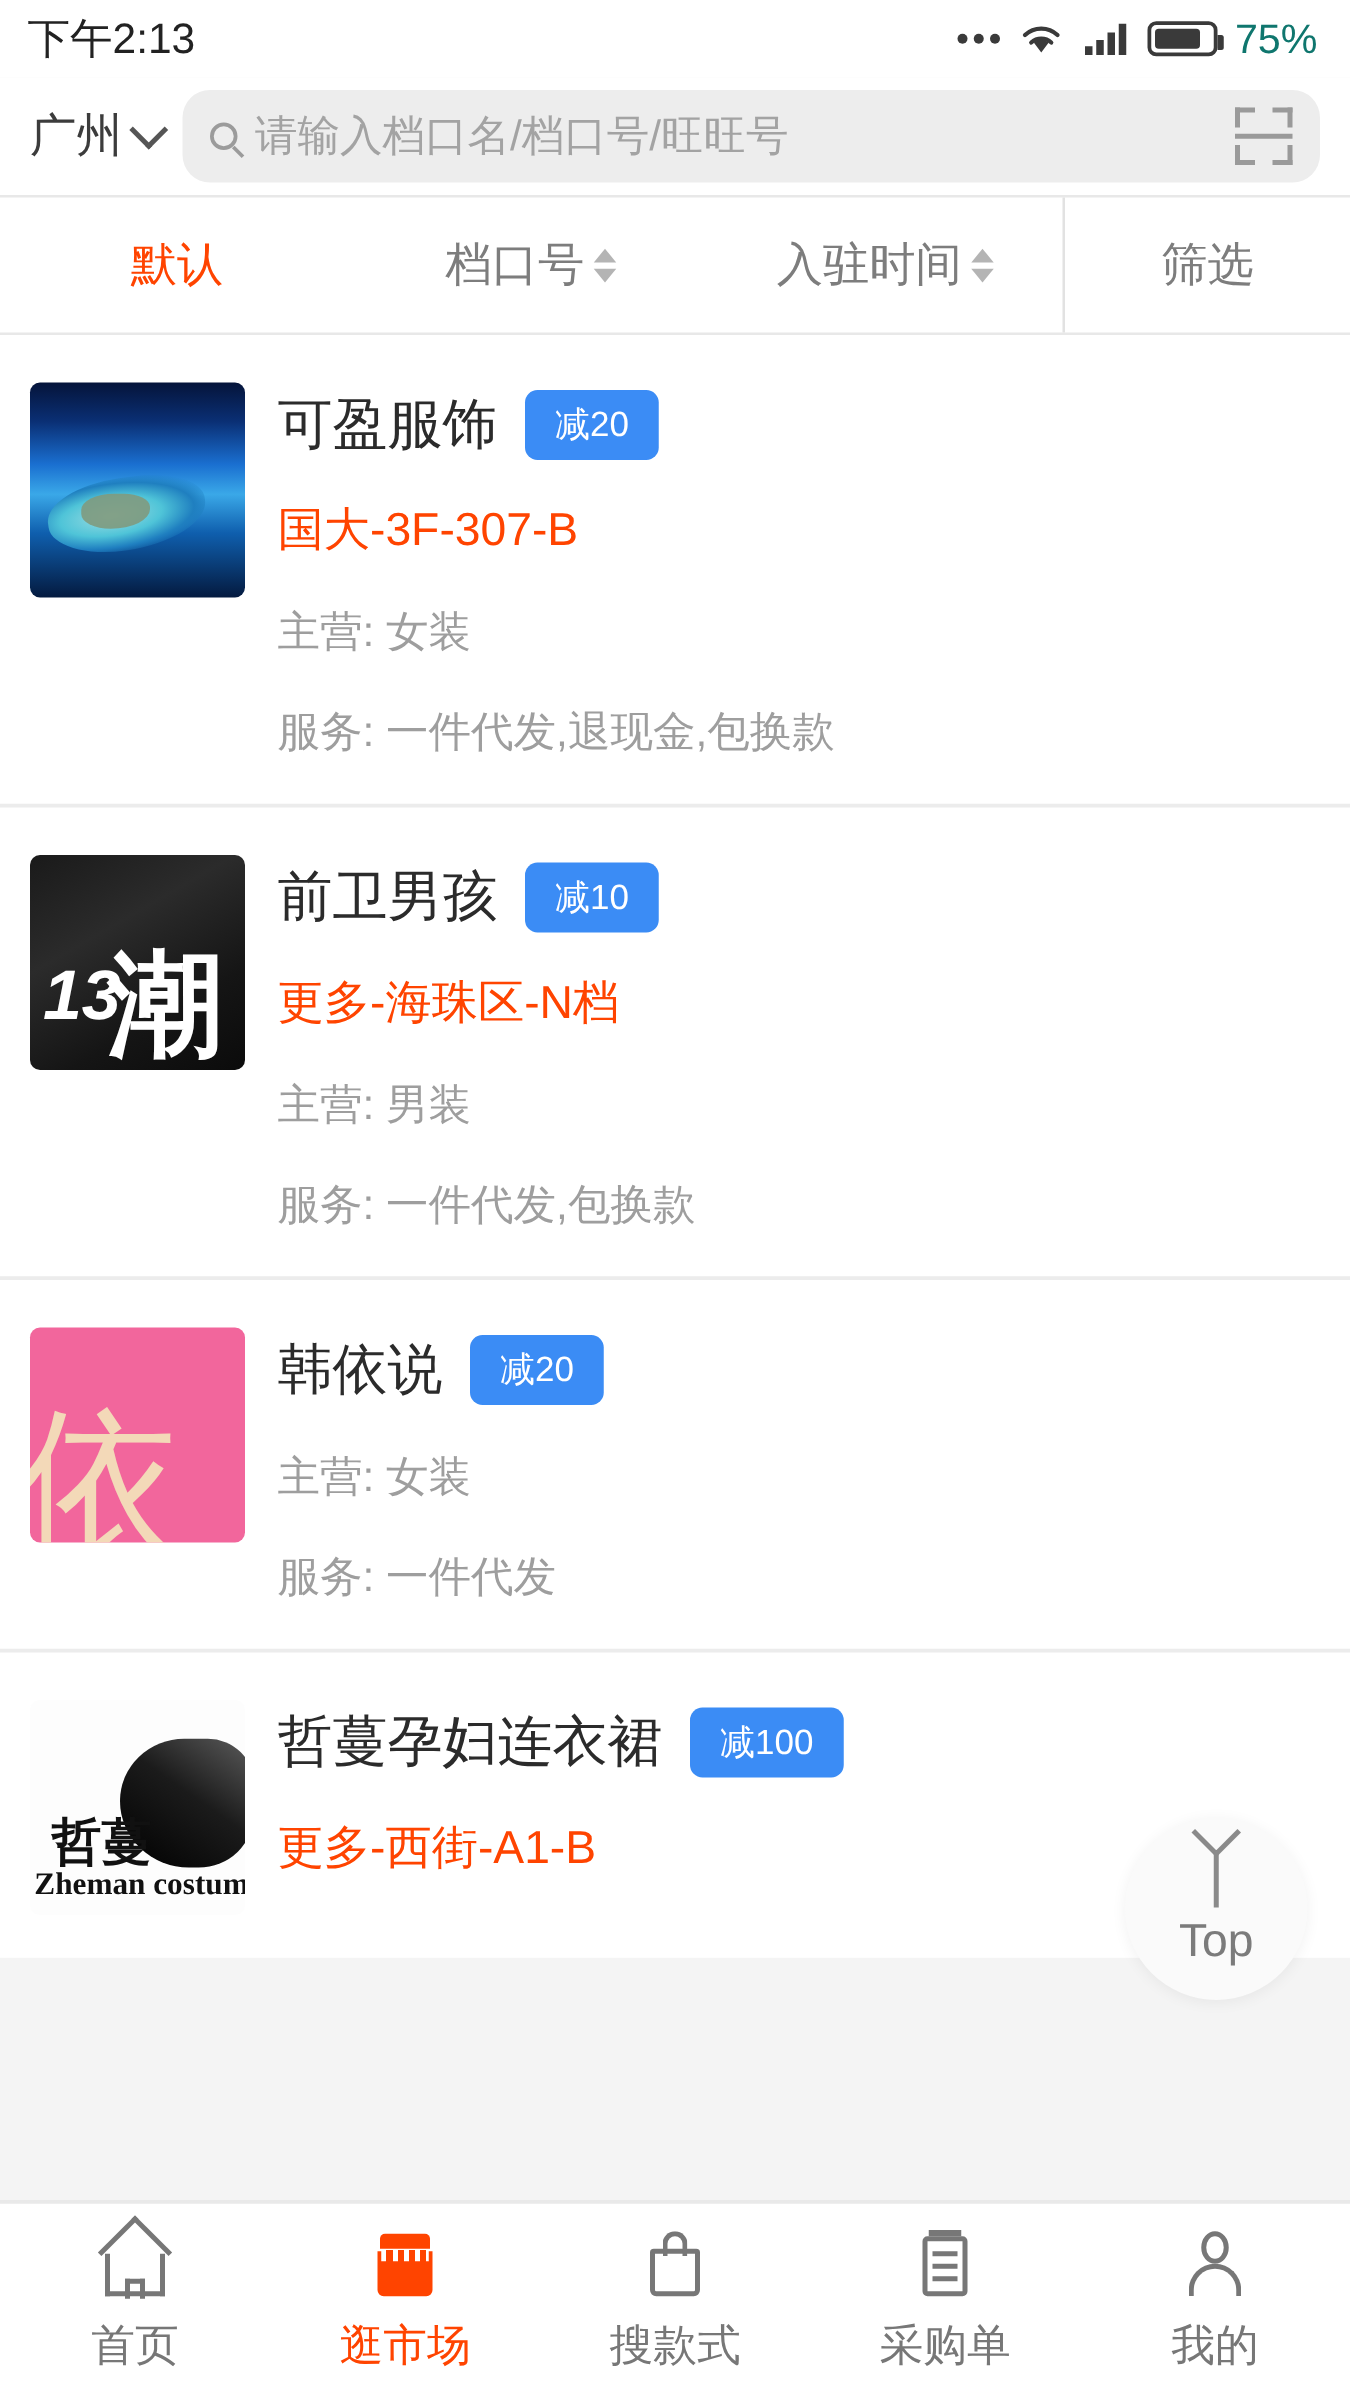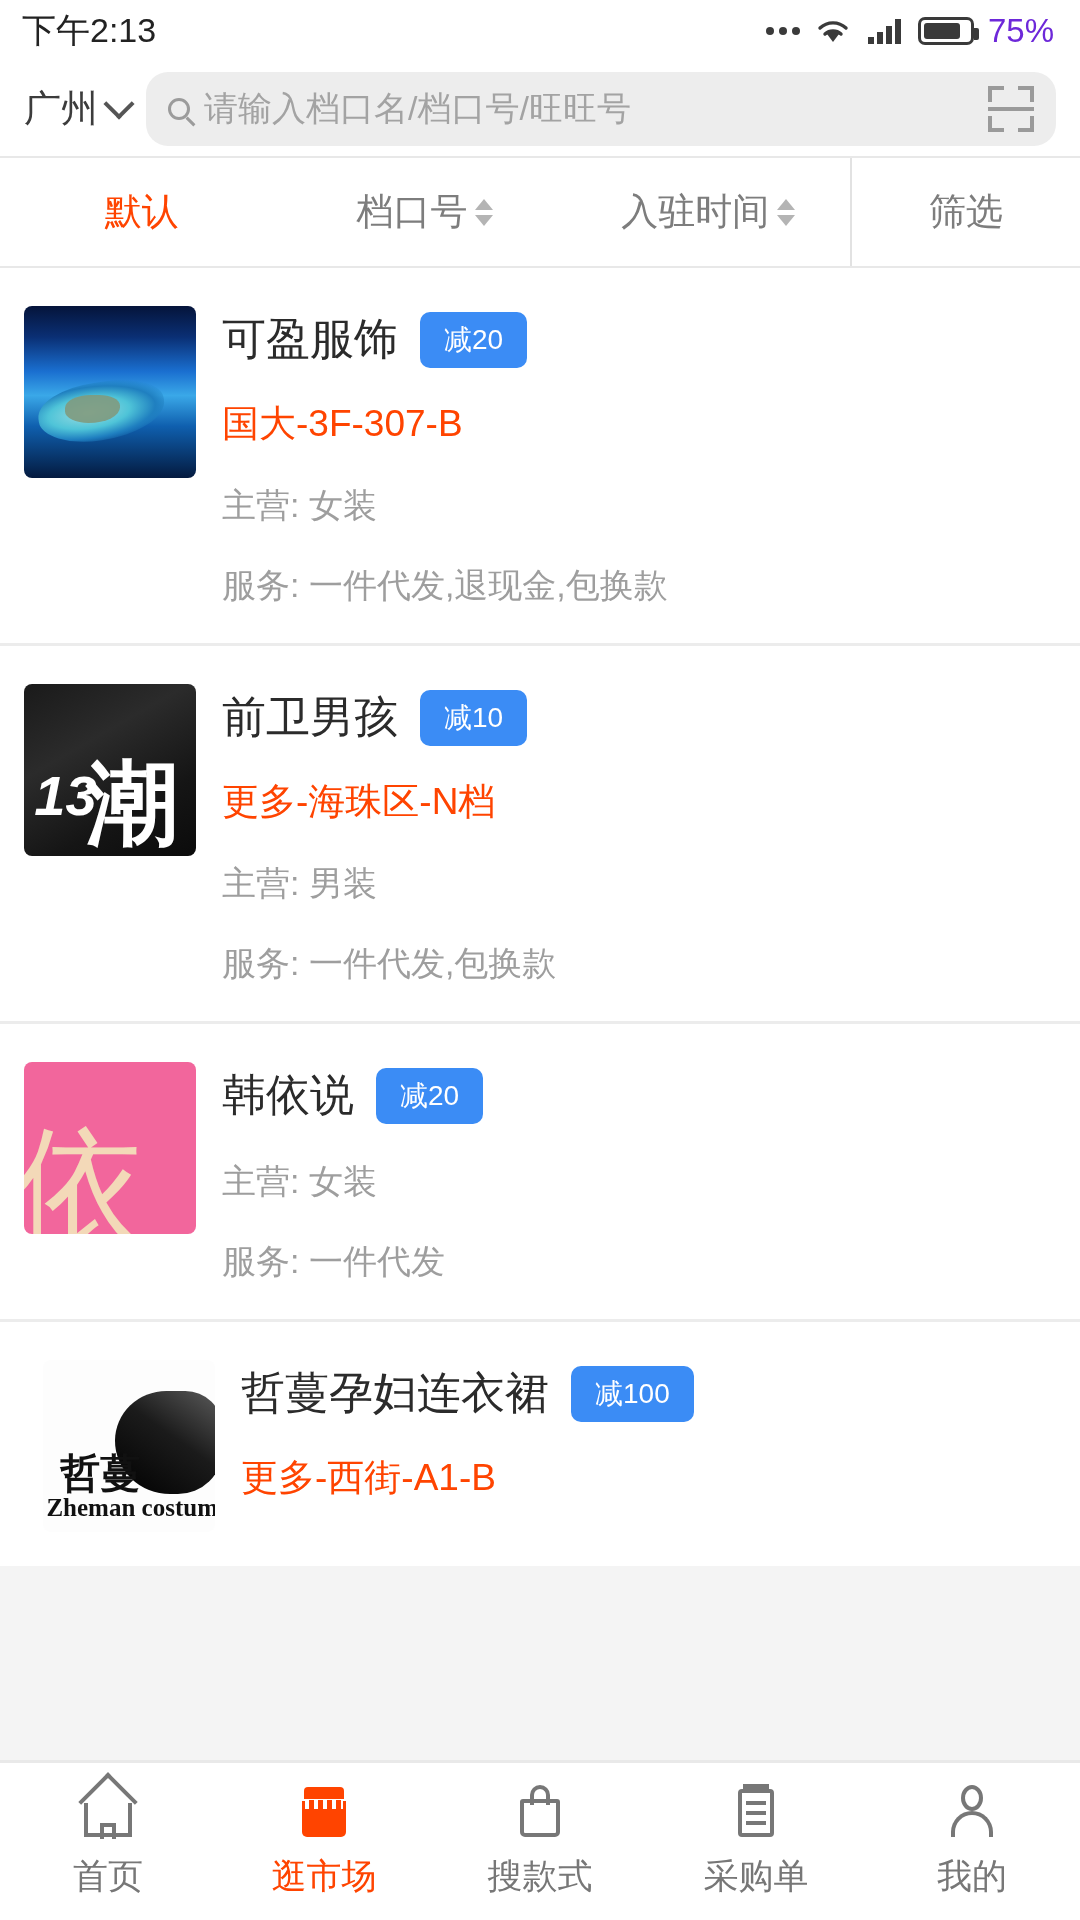--- a/index.html
+++ b/index.html
@@ -16,21 +16,21 @@
     height:62px; background:#fff; display:flex; align-items:center;
     justify-content:space-between; padding:0 26px 0 22px;
   }
   .status-time{ font-size:34px; color:#222; letter-spacing:0px; }
   .status-right{ display:flex; align-items:center; gap:14px; }
   .dots{ display:flex; gap:5px; align-items:center; }
   .dots i{ width:8px; height:8px; border-radius:50%; background:#3a3a3a; display:block; }
   .battery{ position:relative; width:56px; height:28px; border:3px solid #3a3a3a; border-radius:7px; }
   .battery::after{ content:""; position:absolute; right:-8px; top:8px; width:5px; height:12px; background:#3a3a3a; border-radius:0 2px 2px 0; }
   .battery-fill{ position:absolute; left:3px; top:3px; bottom:3px; width:72%; background:#3a3a3a; border-radius:3px; }
-  .pct{ font-size:33px; color:#6d28d9; }
+  .pct{ font-size:33px; color:#0f766e; }
 
   
   .searchbar{
     height:94px; background:#fff; display:flex; align-items:center;
     padding:0 24px 0 24px; gap:16px;
   }
   .city{ display:flex; align-items:center; gap:10px; color:#3c3c3c; font-size:37px; white-space:nowrap; }
   .chev{ width:22px; height:22px; border-right:4px solid #555; border-bottom:4px solid #555;
          transform:rotate(45deg); margin-top:-10px; }
   .searchfield{
@@ -82,21 +82,21 @@
     font-family:"Liberation Serif",serif; font-weight:bold; }
   .t-street::after{ content:"13"; position:absolute; left:6%; bottom:16%; font-size:56px; color:#fff;
     font-family:"Liberation Sans",sans-serif; font-weight:bold; font-style:italic; }
 
   
   .t-pink{ background:#f2669c; }
   .t-pink::before{ content:"依"; position:absolute; left:-6%; top:22%; font-size:132px; color:#f4e3bb;
     font-family:"Liberation Serif",serif; opacity:.92; }
 
   
-  .t-logo{ background:#fdfdfd;margin-left:19px; }
+  .t-logo{ background:#fdfdfd; }
   .t-logo::before{ content:""; position:absolute; right:-4%; top:18%; width:62%; height:60%;
     background:linear-gradient(215deg,#5c5c5c 0%,#1b1b1b 45%,#000 100%);
     border-radius:56% 40% 48% 60%; }
   .logo-cn{ position:absolute; left:10%; top:50%; font-size:40px; color:#111;
     font-family:"Liberation Serif",serif; font-weight:bold; z-index:2; }
   .logo-en{ position:absolute; left:2%; bottom:6%; font-size:25px; color:#111;
     font-family:"Liberation Serif",serif; font-weight:bold; z-index:2; white-space:nowrap; }
 
   .info{ flex:1; min-width:0; padding-top:4px; }
   .titlerow{ display:flex; align-items:center; gap:22px; }
@@ -282,20 +282,24 @@
         <div class="titlerow">
           <span class="shopname">哲蔓孕妇连衣裙</span>
           <span class="badge">减100</span>
         </div>
         <div class="stall">更多-西街-A1-B</div>
       </div>
     </div>
 
   </div>
 
+  <div class="topbtn">
+    <span class="uparrow"></span>
+    <span class="toplabel">Top</span>
+  </div>
 
   <div class="tabbar">
     <div class="tab">
       <span class="ic ic-home">
           <i></i>
         </span>
       <span class="lbl">首页</span>
     </div>
     <div class="tab active">
       <span class="ic ic-shop">

